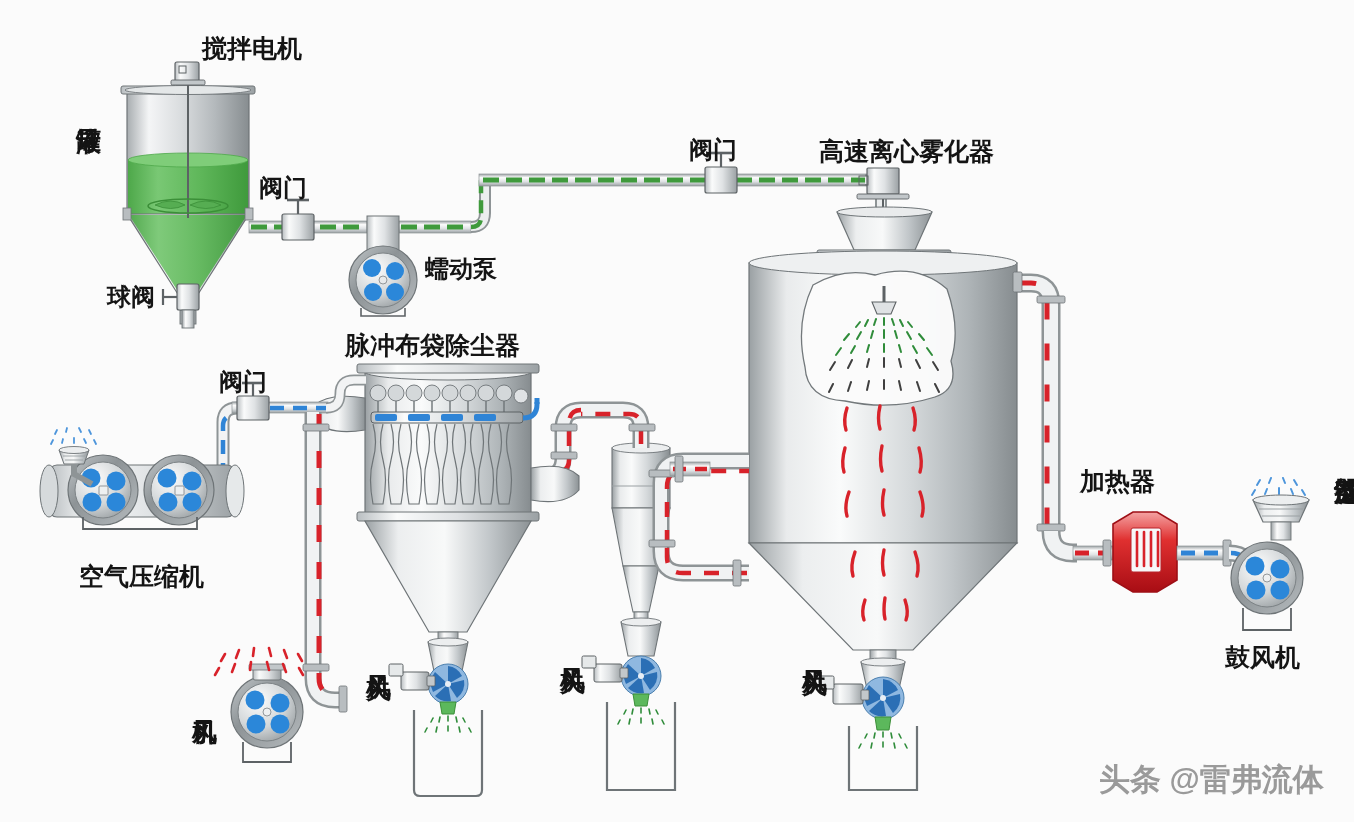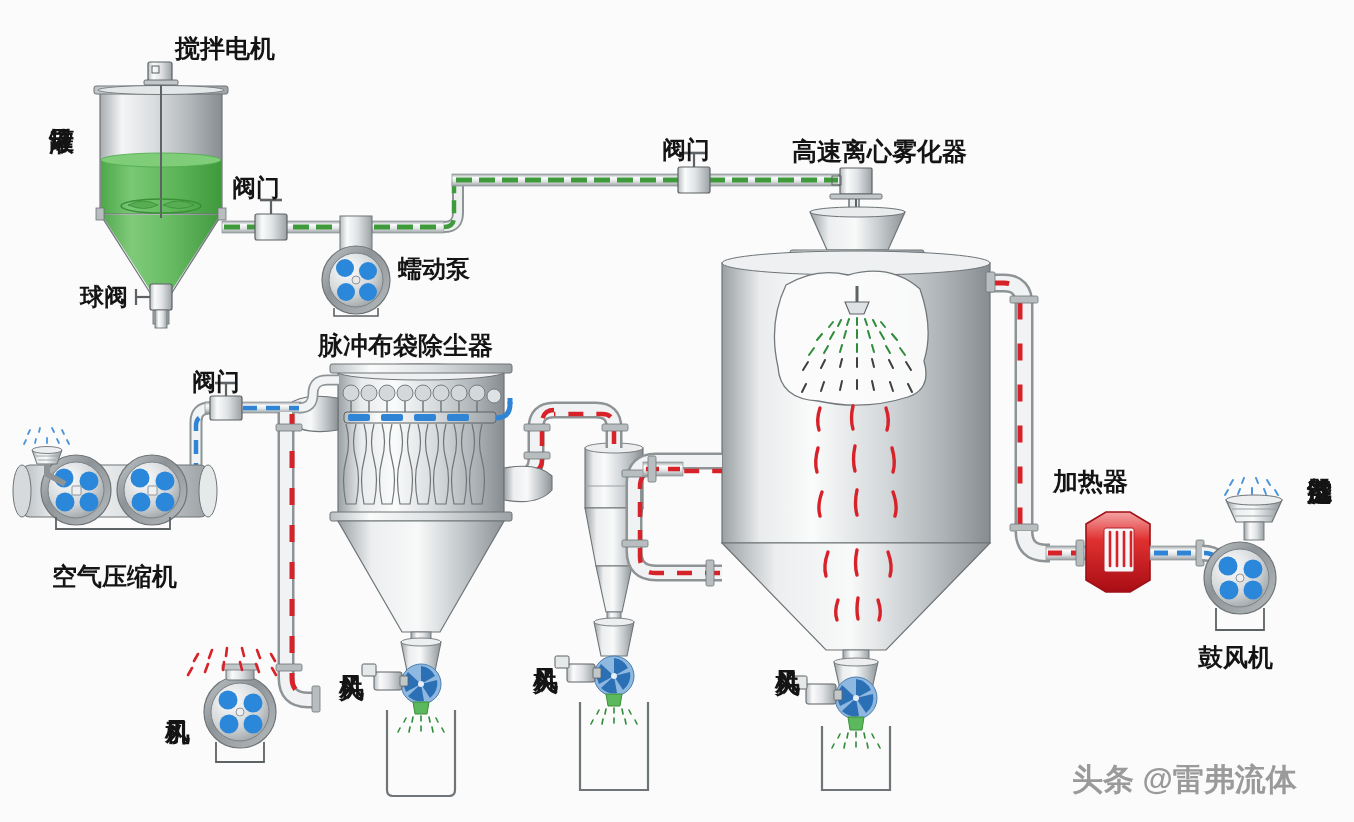--- a/index.html
+++ b/index.html
@@ -3,21 +3,21 @@
 <meta charset="utf-8">
 <title>喷雾干燥工艺流程图</title>
 <style>
   html,body{margin:0;padding:0;}
   body{
     width:1354px;height:822px;
     background:#fbfbfb;
     font-family:"Liberation Sans","DejaVu Sans",sans-serif;
     overflow:hidden;position:relative;
   }
-  #stage{position:absolute;inset:0;width:1124px;height:822px;}
+  #stage{position:absolute;inset:0;width:1124px;height:822px;margin-left:27px;}
   svg{display:block;}
   .lbl{
     font-family:"Liberation Sans","DejaVu Sans",sans-serif;
     font-weight:700;fill:#141414;
   }
   .lbl-lg{font-size:25px;}
   .lbl-md{font-size:24px;}
   .wm{fill:#8d8d8d;font-size:31px;font-weight:700;opacity:.88;}
   .vlabel{writing-mode:vertical-rl;}
 </style>

